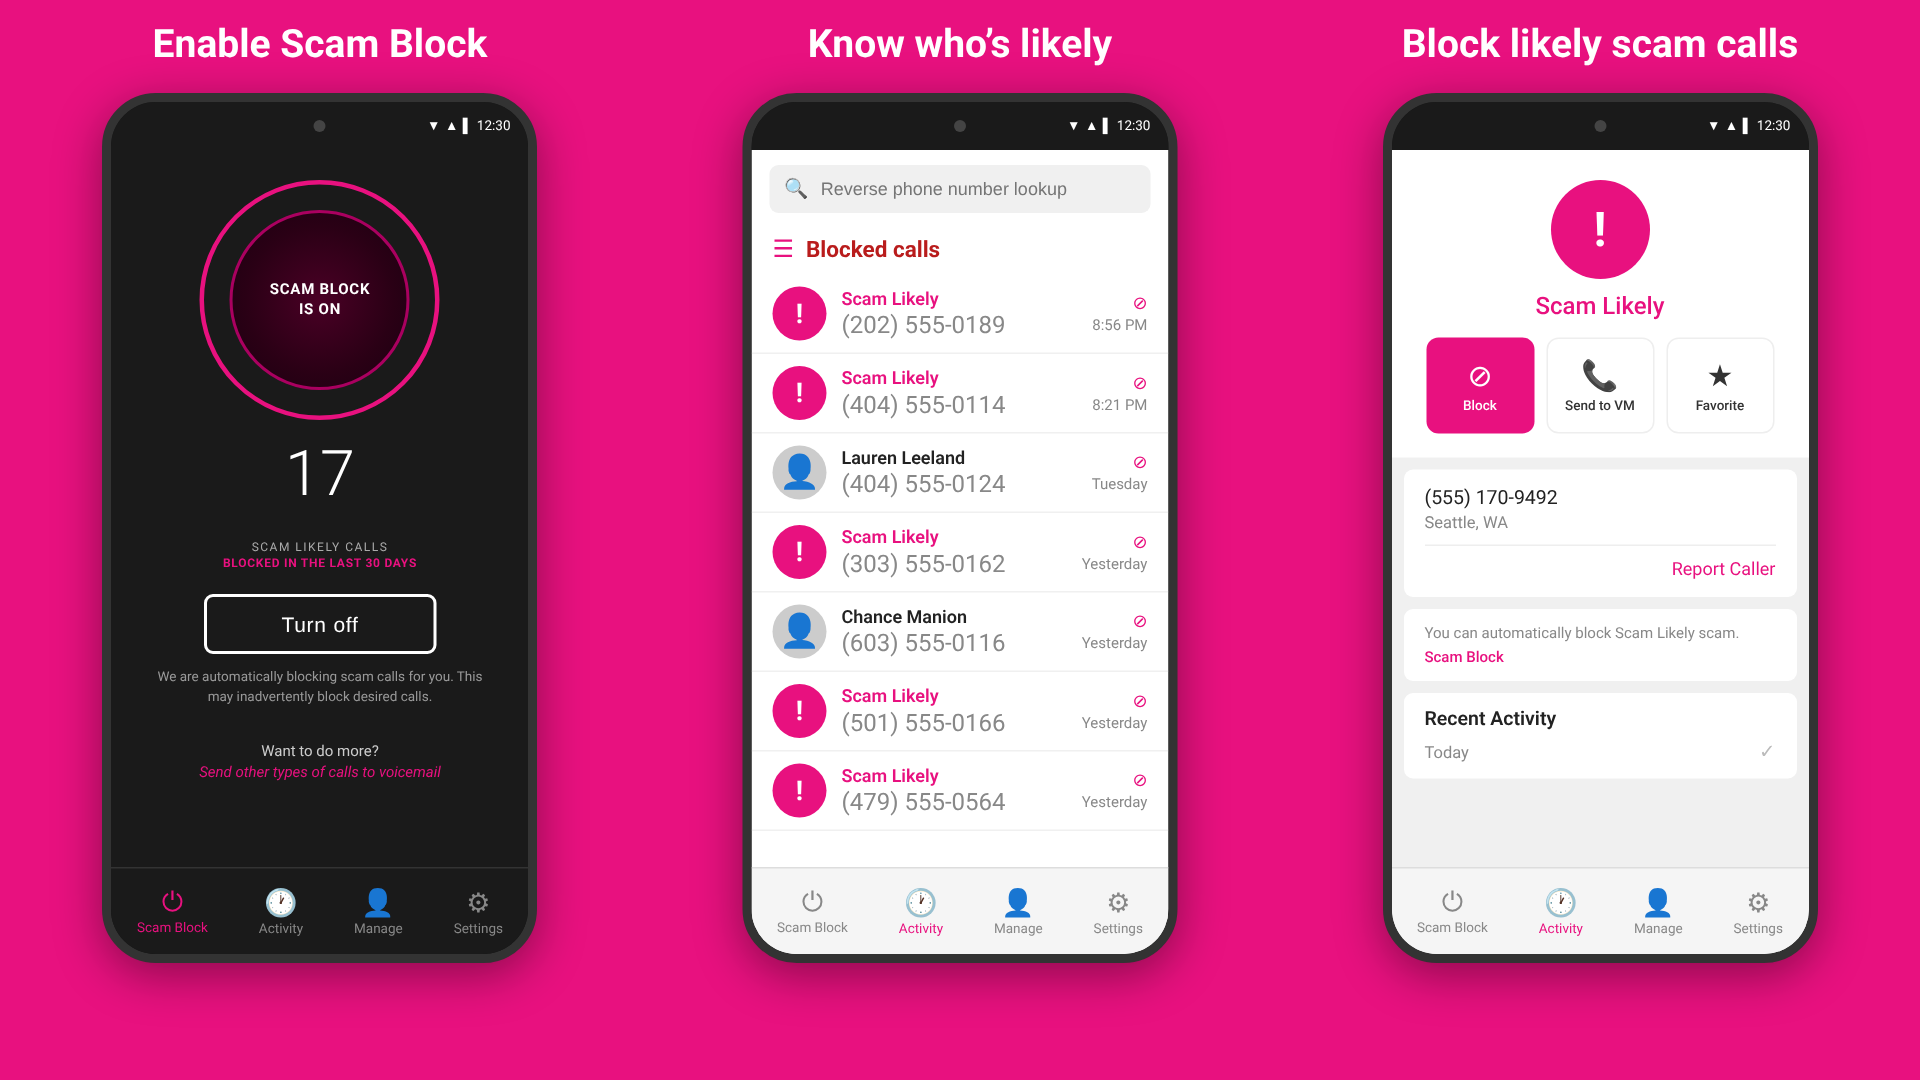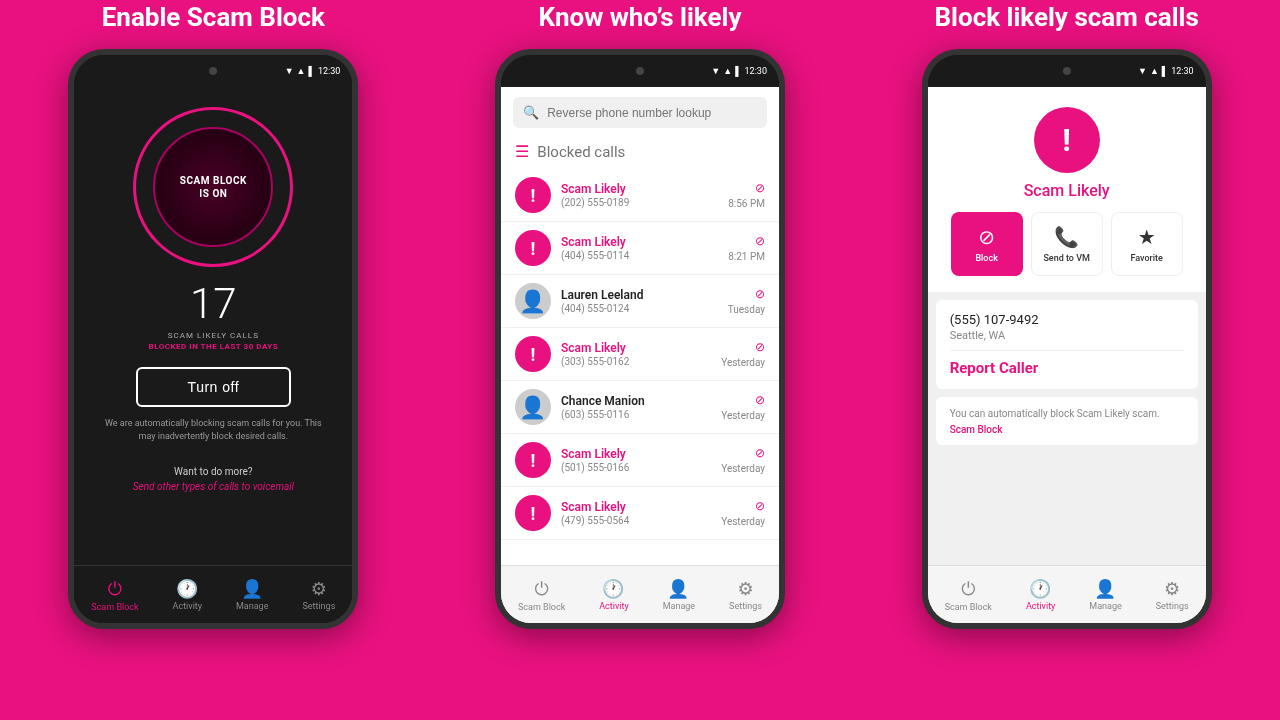--- a/index.html
+++ b/index.html
@@ -13,21 +13,21 @@
       font-family: 'Roboto', Arial, sans-serif;
       overflow: hidden;
     }
 
     .panel {
       display: flex;
       flex-direction: column;
       align-items: center;
       width: 380px;
       height: 100%;
-      padding-top: 2px;
+      padding-top: 15px;
     }
 
     .panel-title {
       color: white;
       font-size: 26px;
       font-weight: 700;
       text-align: center;
       margin-bottom: 16px;
       line-height: 1.2;
     }
@@ -132,21 +132,21 @@
       font-size: 42px;
       font-weight: 300;
       line-height: 1;
       margin-top: 6px;
     }
     .scam-likely-label {
       color: #aaa;
       font-size: 8px;
       letter-spacing: 1px;
       text-transform: uppercase;
-      margin-top: 6px;
+      margin-top: 22px;
     }
     .blocked-label {
       color: #E8117F;
       font-size: 8px;
       font-weight: 700;
       letter-spacing: 0.5px;
       text-transform: uppercase;
       margin-top: 2px;
     }
 
@@ -272,22 +272,22 @@
       padding: 4px 14px 8px;
       gap: 8px;
       flex-shrink: 0;
     }
     .filter-icon {
       color: #E8117F;
       font-size: 16px;
     }
     .section-title {
       font-size: 15px;
-      font-weight: 400;
-      color: #737373;
+      font-weight: 700;
+      color: #b91c1c;
     }
 
     .call-list {
       flex: 1;
       overflow: hidden;
       display: flex;
       flex-direction: column;
     }
 
     .call-item {
@@ -328,21 +328,21 @@
     }
     .call-name {
       font-size: 12px;
       font-weight: 600;
       color: #E8117F;
     }
     .call-name.person-name {
       color: #222;
     }
     .call-number {
-      font-size: 10px;
+      font-size: 16px;
       color: #888;
       margin-top: 1px;
     }
 
     .call-meta {
       display: flex;
       flex-direction: column;
       align-items: flex-end;
       gap: 3px;
     }
@@ -444,24 +444,23 @@
     }
 
     .divider {
       height: 1px;
       background: #eee;
       margin: 8px 0;
     }
 
     .report-caller {
       color: #E8117F;
-      font-size: 15px;
-      text-align: left;
+      font-size: 12px;
+      text-align: right;
       cursor: pointer;
-      font-weight: bold;
     }
 
     .auto-block-card {
       background: white;
       margin: 0 8px 8px;
       border-radius: 6px;
       padding: 10px 14px;
     }
     .auto-block-desc {
       font-size: 10px;
@@ -736,29 +735,36 @@
               <span class="action-btn-icon">📞</span>
               <span class="action-btn-label">Send to VM</span>
             </div>
             <div class="action-btn inactive">
               <span class="action-btn-icon">★</span>
               <span class="action-btn-label">Favorite</span>
             </div>
           </div>
         </div>
         <div class="info-card">
-          <div class="phone-number-display">(555) 107-9492</div>
+          <div class="phone-number-display">(555) 170-9492</div>
           <div class="location-display">Seattle, WA</div>
           <div class="divider"></div>
           <div class="report-caller">Report Caller</div>
         </div>
         <div class="auto-block-card">
           <div class="auto-block-desc">You can automatically block Scam Likely scam.</div>
           <span class="scam-block-link">Scam Block</span>
         </div>
+        <div class="recent-activity-card">
+          <div class="recent-activity-title">Recent Activity</div>
+          <div class="activity-row">
+            <span class="activity-today">Today</span>
+            <span class="activity-check">✓</span>
+          </div>
+        </div>
       </div>
       <div class="bottom-nav">
         <div class="nav-item">
           <span class="nav-icon" style="color:#888">⏻</span>
           <span class="nav-label">Scam Block</span>
         </div>
         <div class="nav-item">
           <span class="nav-icon active">🕐</span>
           <span class="nav-label active">Activity</span>
         </div>

